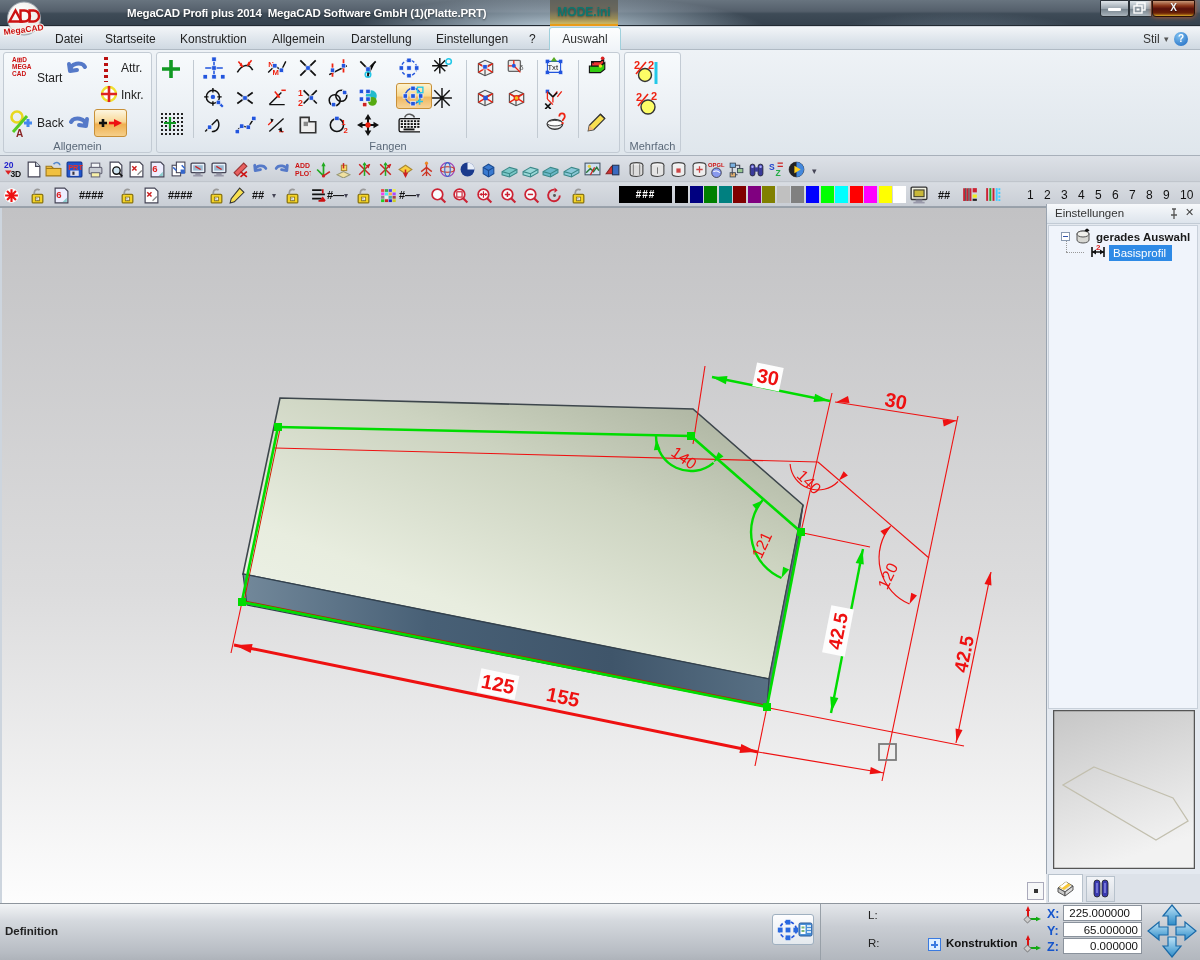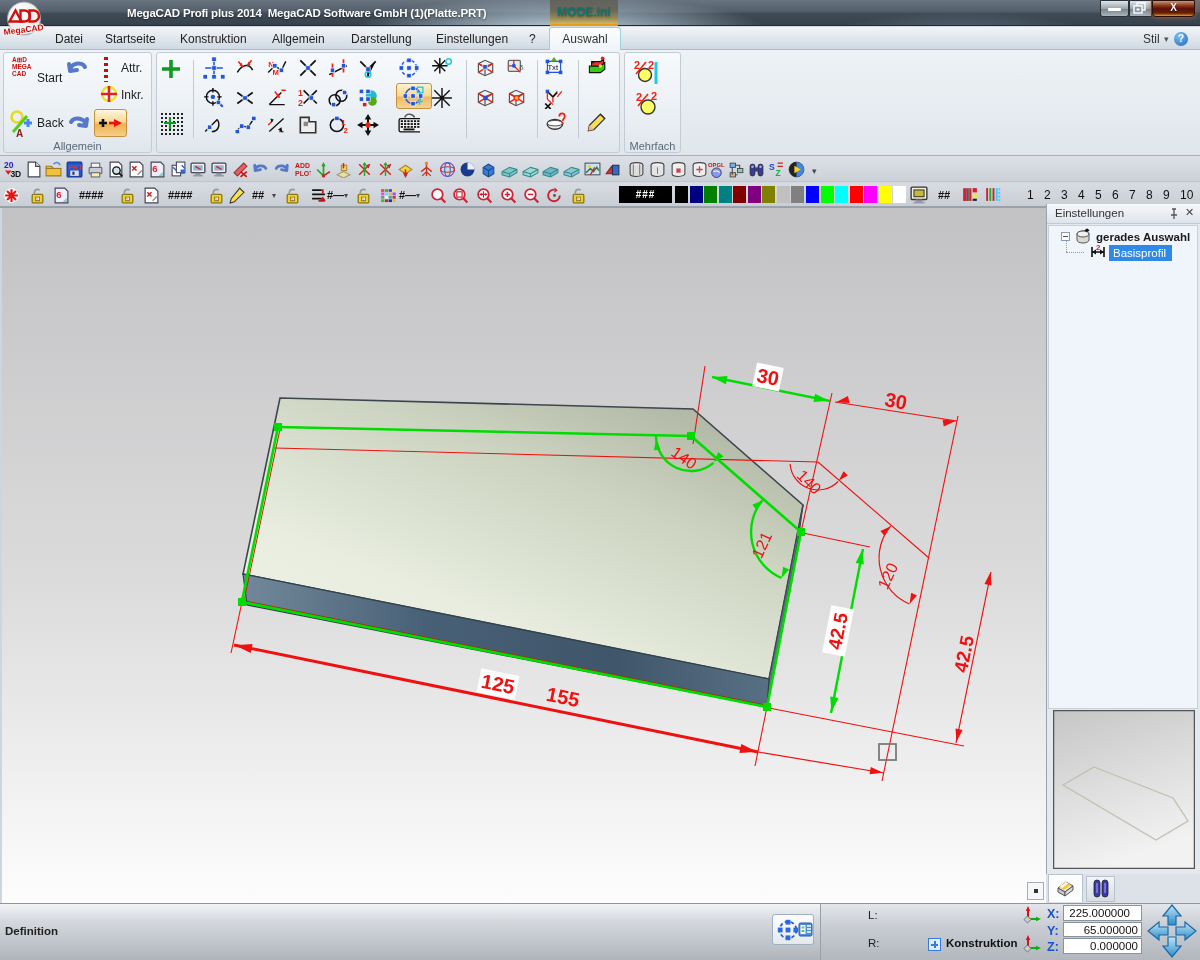--- a/index.html
+++ b/index.html
@@ -59,20 +59,21 @@
 <div class="abs" style="left:549px;top:32px;width:72px;text-align:center;font-size:12px;color:#333;">Auswahl</div>
 <div class="abs" style="left:1143px;top:32px;font-size:12px;color:#333;">Stil</div>
 <div class="abs" style="left:1164px;top:34px;font-size:9px;color:#555;">▾</div>
 <div class="abs" style="left:1174px;top:32px;width:14px;height:14px;border-radius:50%;background:radial-gradient(circle at 5px 4px,#7ec0f0,#1a66c0);color:#fff;font-size:10px;font-weight:bold;text-align:center;line-height:14px;">?</div>
 
 <div class="abs" style="left:0;top:50px;width:1200px;height:106px;background:linear-gradient(#eef2f6,#dfe6ec);border-bottom:1px solid #a8b0ba;"></div>
 
 <div class="abs" style="left:3px;top:52px;width:149px;height:101px;background:linear-gradient(#f7fafc,#e9eef3 70%,#dfe6ed);border:1px solid #c3cbd4;border-radius:3px;"></div>
     <div class="abs" style="left:3px;top:140px;width:149px;text-align:center;font-size:11px;color:#5a6878;">Allgemein</div>
 <div class="abs" style="left:156px;top:52px;width:464px;height:101px;background:linear-gradient(#f7fafc,#e9eef3 70%,#dfe6ed);border:1px solid #c3cbd4;border-radius:3px;"></div>
+    <div class="abs" style="left:156px;top:140px;width:464px;text-align:center;font-size:11px;color:#5a6878;">Fangen</div>
 <div class="abs" style="left:624px;top:52px;width:57px;height:101px;background:linear-gradient(#f7fafc,#e9eef3 70%,#dfe6ed);border:1px solid #c3cbd4;border-radius:3px;"></div>
     <div class="abs" style="left:624px;top:140px;width:57px;text-align:center;font-size:11px;color:#5a6878;">Mehrfach</div>
 
 <div class="abs" style="left:12px;top:56px;width:22px;height:24px;font-size:6.5px;font-weight:bold;color:#cc1111;line-height:7px;">A⊞D<br>MEGA<br>CAD</div>
 <div class="abs" style="left:37px;top:71px;font-size:12px;color:#222;">Start</div>
 <svg class="abs" style="left:65px;top:56px;" width="26" height="26" viewBox="0 0 26 26">
       <path d="M5,15 C5,7 17,5 20,11 M5,15 l-1,-7 M5,15 l7,-1" fill="none" stroke="#5579c8" stroke-width="4" stroke-linecap="round"></path>
     </svg>
 <div class="abs" style="left:104px;top:57px;width:3.5px;height:25px;background:repeating-linear-gradient(#bb1111 0 3.5px,transparent 3.5px 6px);"></div>
 <div class="abs" style="left:121px;top:61px;font-size:12px;color:#222;">Attr.</div>

